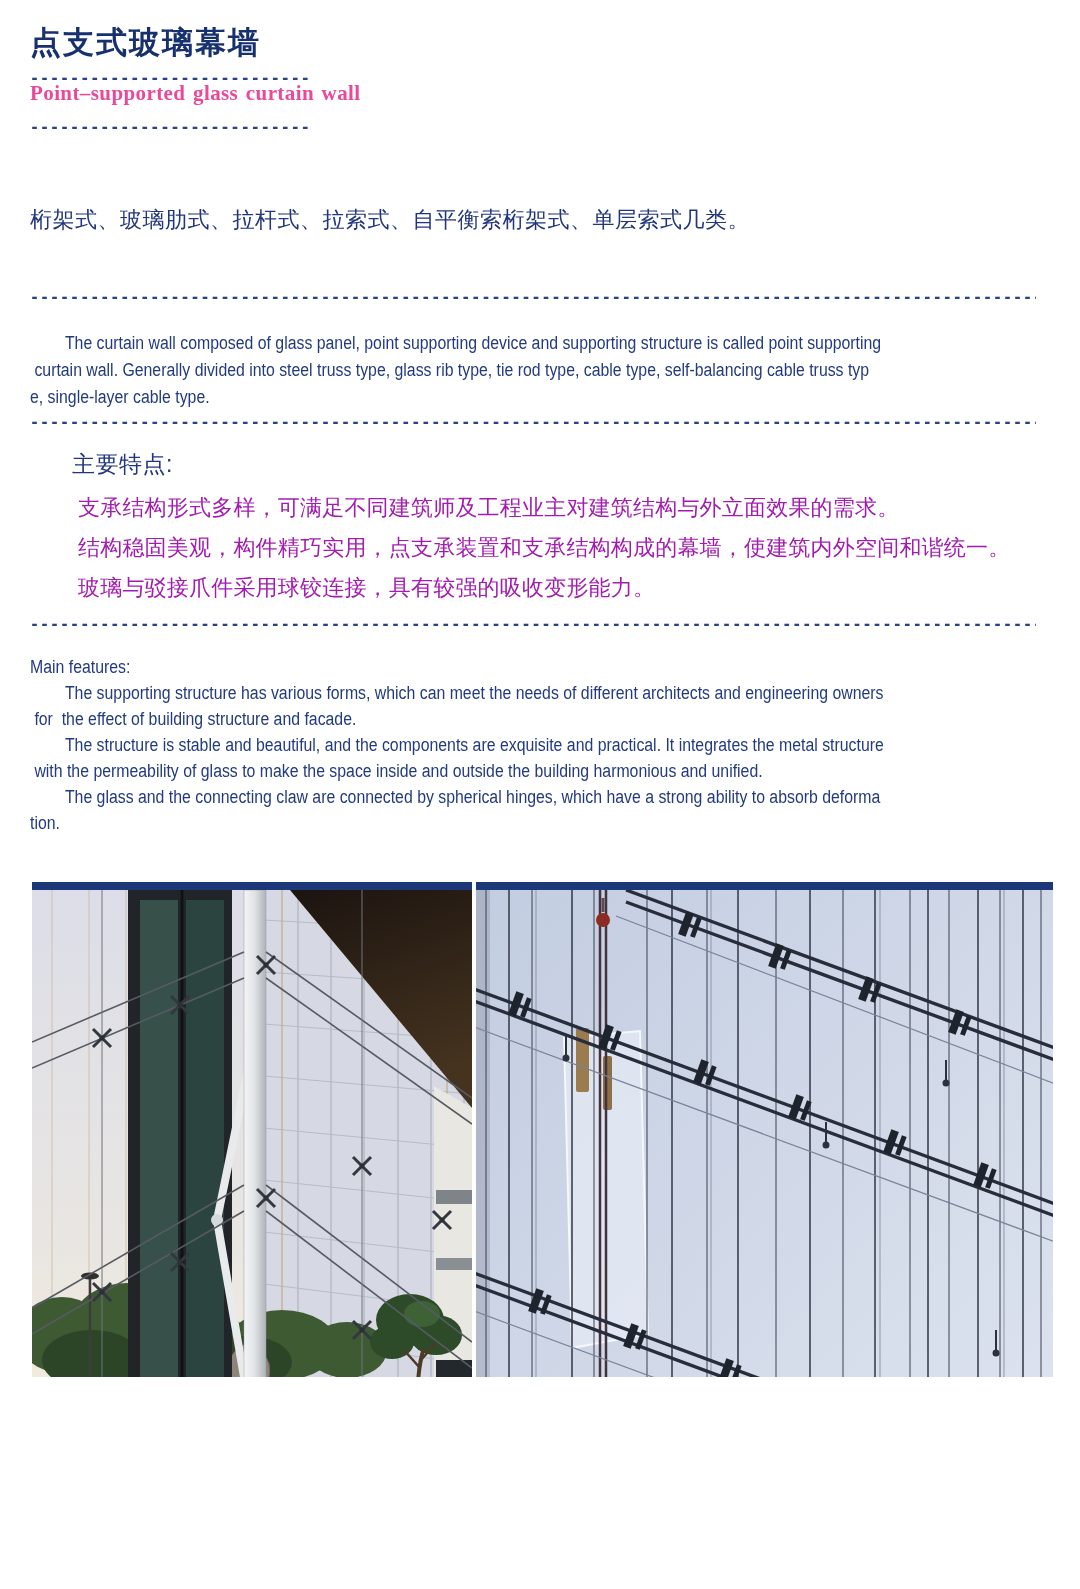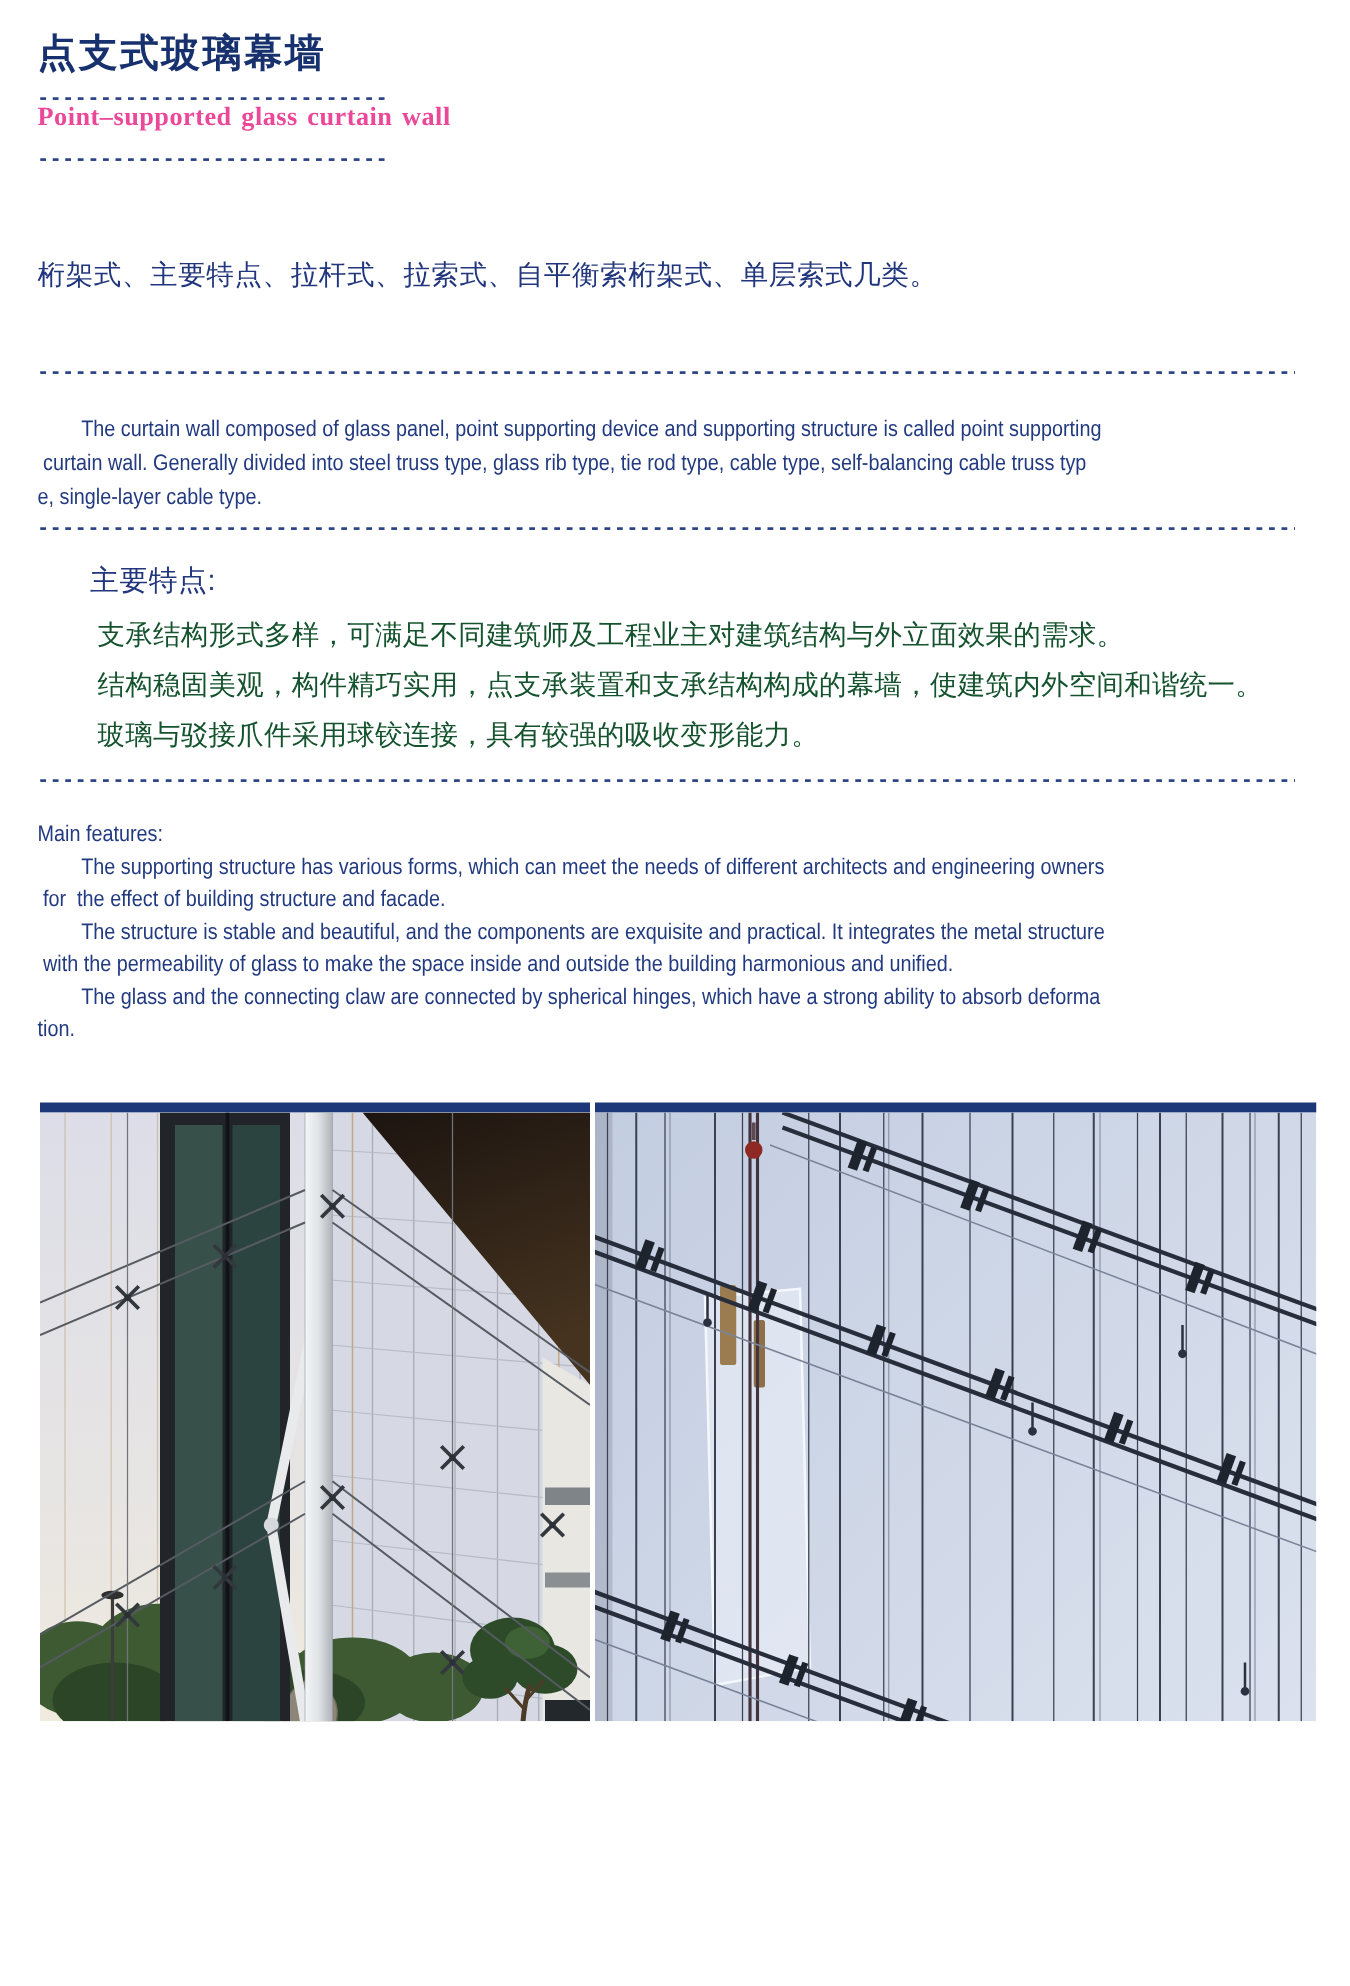--- a/index.html
+++ b/index.html
@@ -11,42 +11,42 @@
   .title-en{top:80px;font-size:21px;line-height:26px;font-weight:bold;color:#ec4899;
             font-family:"Liberation Serif",serif;letter-spacing:.4px;word-spacing:2px;margin:0;}
   .dash{overflow:hidden;white-space:nowrap;height:14px;line-height:13px;color:#2b4186;
         font-family:"DejaVu Sans Mono",monospace;font-weight:bold;font-size:15px;letter-spacing:1px;}
   .dash.short{width:282px;}
   .dash.full{width:1006px;}
   .zh-para{top:197px;width:1012px;font-size:22px;line-height:45px;letter-spacing:.5px;color:#21367c;}
   .zh-para .ln,.zh-items .ln{white-space:nowrap;}
   .zh-para .indent{text-indent:46px;}
   .zh-head{top:449px;font-size:23px;line-height:30px;color:#21367c;letter-spacing:.5px;margin-left:42px;}
-  .zh-items{top:488px;width:1012px;font-size:22px;line-height:40px;letter-spacing:.2px;color:#14532d;}
+  .zh-items{top:488px;width:1012px;font-size:22px;line-height:40px;letter-spacing:.2px;color:#a21caf;}
   .zh-items .ln{padding-left:48px;}
   .en-block{font-size:18px;line-height:27px;color:#223a80;transform:scaleX(.88);transform-origin:0 0;}
   .en-block .ln{white-space:pre;}
   .en-intro{top:330px;}
   .en-feat{top:654px;line-height:26px;}
   figure.photo{position:absolute;top:882px;height:658px;margin:0;box-sizing:border-box;
                border-top:8px solid #1c3878;}
   figure.photo svg{display:block;}
 </style>
 </head>
 <body>
 
 <div class="page">
 
   <h1 class="abs title-zh">点支式玻璃幕墙</h1>
   <div class="abs dash short" style="top:72px">--------------------------------</div>
   <h2 class="abs title-en">Point–supported glass curtain wall</h2>
   <div class="abs dash short" style="top:121px">--------------------------------</div>
 
   <div class="abs zh-para">
-    <div class="ln">桁架式、主要特点、拉杆式、拉索式、自平衡索桁架式、单层索式几类。</div>
+    <div class="ln">桁架式、玻璃肋式、拉杆式、拉索式、自平衡索桁架式、单层索式几类。</div>
   </div>
 
   <div class="abs dash full" style="top:291px">------------------------------------------------------------------------------------------------------------------------</div>
 
   <div class="abs en-block en-intro">
     <div class="ln">        The curtain wall composed of glass panel, point supporting device and supporting structure is called point supporting</div>
     <div class="ln"> curtain wall. Generally divided into steel truss type, glass rib type, tie rod type, cable type, self-balancing cable truss typ</div>
     <div class="ln">e, single-layer cable type.</div>
   </div>
 

